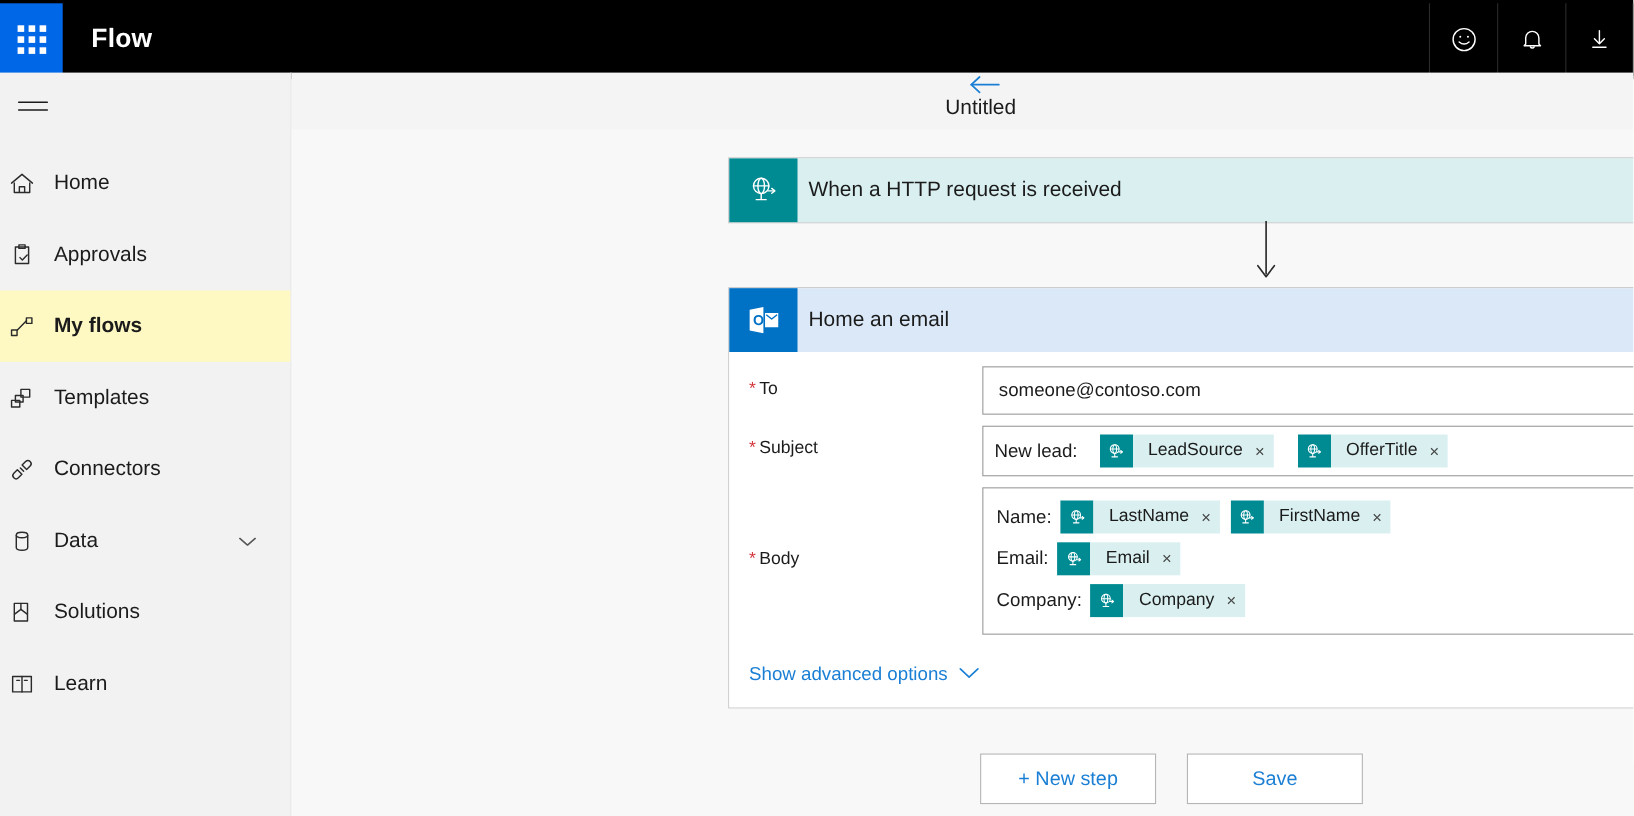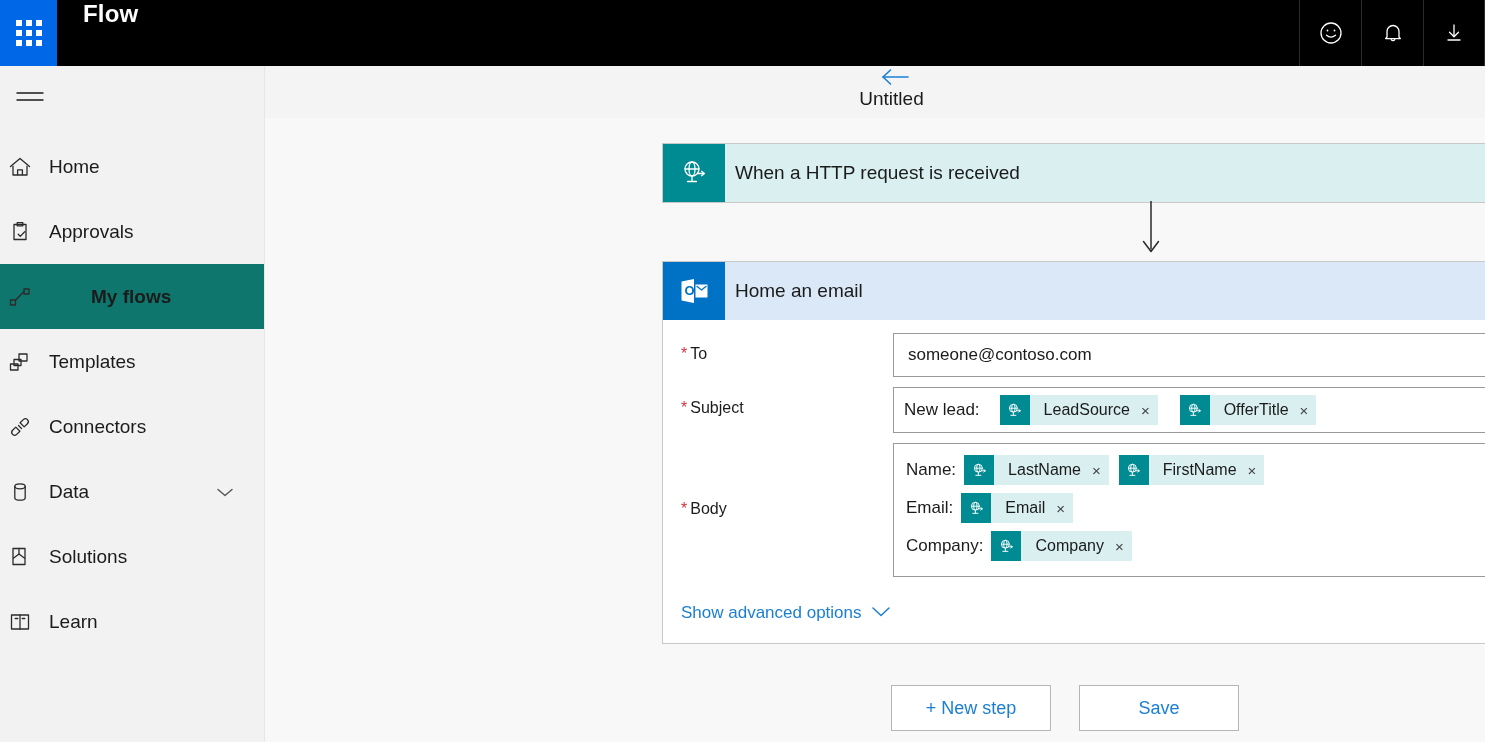--- a/index.html
+++ b/index.html
@@ -7,21 +7,21 @@
     width: 1485px; height: 742px;
     font-family: "Liberation Sans", sans-serif;
     background: #ffffff;
     overflow: hidden;
   }
   .app { position: relative; width: 1485px; height: 742px; }
 
   
   .topbar {
     position: absolute; top: 0; left: 0; width: 1485px; height: 72px;
-    background: #000000; display: flex; align-items: flex-start;
+    background: #000000; display: flex; align-items: center;
   }
   .waffle {
     width: 57px; height: 66px; background: #0067e6;
     display: flex; align-items: center; justify-content: center;
     cursor: pointer;
   }
   .waffle-grid {
     display: grid; grid-template-columns: repeat(3, 6px);
     grid-template-rows: repeat(3, 6px); gap: 4px;
   }
@@ -44,21 +44,21 @@
     background: #f2f2f2; border-right: 1px solid #e6e6e6;
   }
   .hamburger {
     height: 62px; display: flex; align-items: center; padding-left: 15px; cursor: pointer;
   }
   .nav { margin-top: 6px; }
   .nav-item {
     height: 65px; display: flex; align-items: center; padding-left: 7px;
     cursor: pointer; position: relative;
   }
-  .nav-item.selected { background: #0f766e; gap: 42px; }
+  .nav-item.selected { background: #fef9c3; }
   .nav-icon {
     width: 42px; min-width: 42px; display: flex; align-items: center; justify-content: flex-start;
     color: #2b2b2b;
   }
   .nav-label { font-size: 19px; color: #1b1b1b; }
   .nav-item.selected .nav-label { font-weight: 600; }
   .nav-chevron { margin-left: auto; margin-right: 30px; color: #555; display:flex; }
 
   
   .cmdbar {

